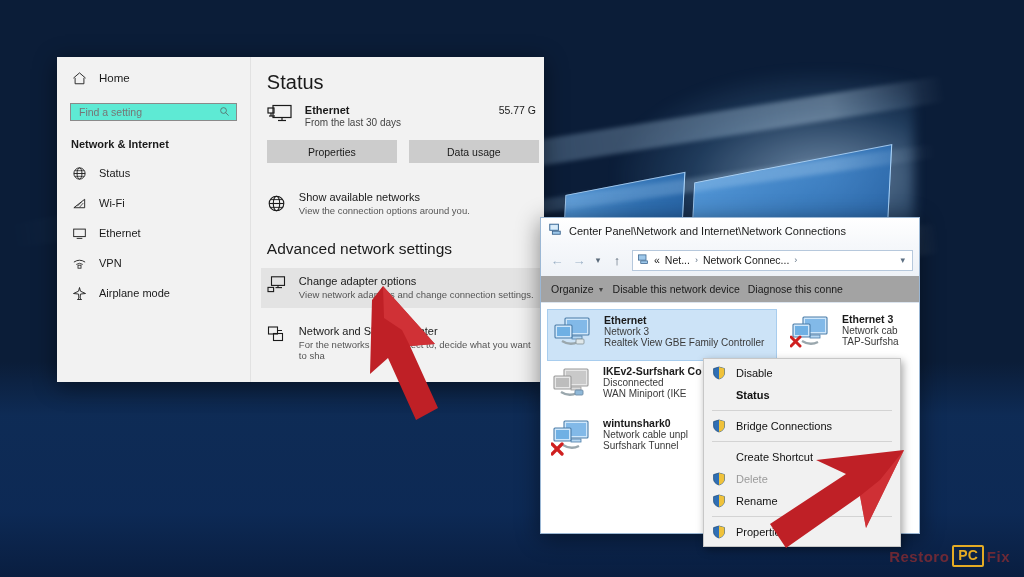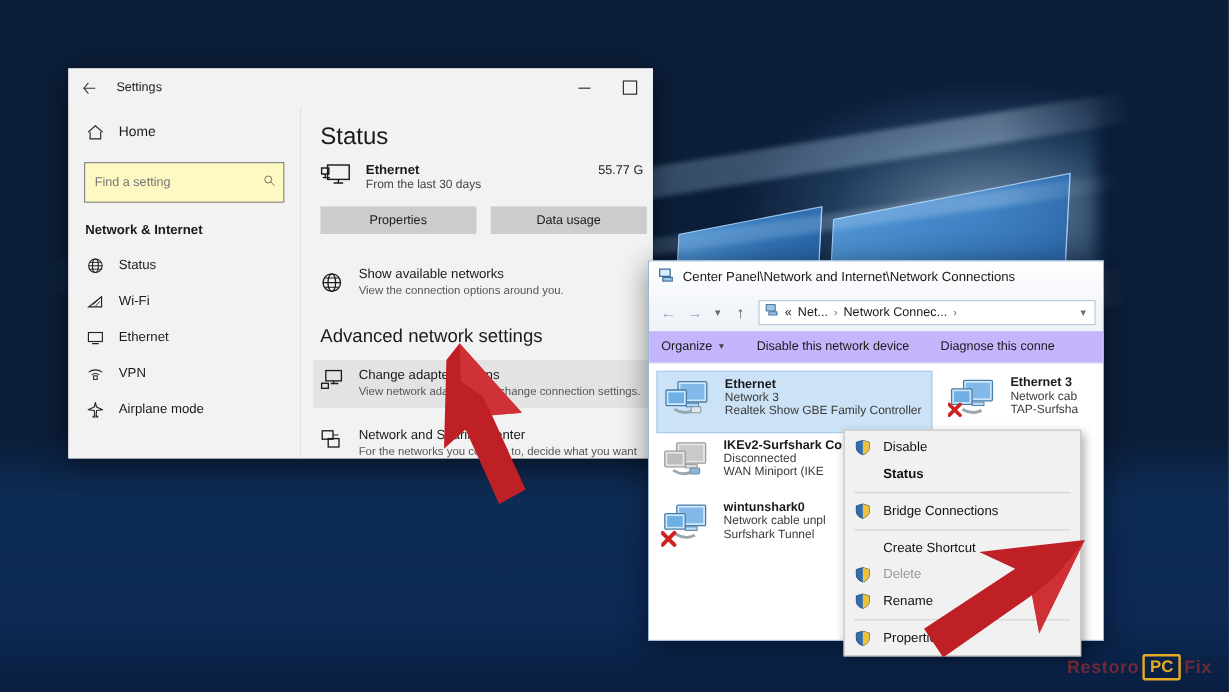--- a/index.html
+++ b/index.html
@@ -95,21 +95,21 @@
     display:flex; flex-direction:column;
   }
   .nav-home {
     display:flex; align-items:center; gap:12px;
     height: 34px; padding: 0 14px; box-sizing:border-box;
     font-size: 11.5px; color:#1a1a1a;
   }
   .search-wrap { padding: 8px 13px 4px 13px; }
   .search-box {
     display:flex; align-items:center;
-    height: 34px; border: 1px solid #8a8a8a; background:#fef9c3;
+    height: 18px; border: 1px solid #8a8a8a; background:#5eead4;
     padding: 0 6px; box-sizing:border-box;
   }
   .search-box input {
     border: none; outline: none; flex:1 1 auto;
     font-size: 10.5px; color:#6b6b6b;
     font-family:"Liberation Sans", sans-serif;
     background: transparent;
   }
   .search-box input::placeholder { color:#767676; }
   .search-ico { font-size: 10px; color:#555; }
@@ -188,23 +188,23 @@
   .crumbbar {
     flex:1 1 auto; height: 21px; background:#ffffff;
     border:1px solid #b6c8dc; display:flex; align-items:center;
     padding: 0 4px; box-sizing:border-box; gap:5px; margin-left:3px;
   }
   .crumb { font-size: 10.5px; color:#1a1a1a; }
   .crumb-sep { font-size: 9px; color:#5d6f82; }
   .crumb-chev { margin-left:auto; font-size: 9px; color:#5d6f82; padding-right:3px;}
   #cp-toolbar {
     height: 27px; flex:0 0 27px;
-    background:#c4b5fd; border-bottom: 1px solid #dbe4ee;
+    background:#a3a3a3; border-bottom: 1px solid #dbe4ee;
     display:flex; align-items:center; padding-left: 10px; box-sizing:border-box;
-    gap: 26px; overflow:hidden;
+    gap: 8px; overflow:hidden;
   }
   .tb-item { font-size: 10.5px; color:#1a1a1a; white-space:nowrap; display:flex; align-items:center; gap:4px;}
   .tb-caret { font-size: 7px; color:#444; }
   #cp-content {
     flex:1 1 auto; background:#ffffff; position:relative; overflow:hidden;
   }
   .conn-list { display:flex; flex-wrap:wrap; padding: 6px 0 0 6px; }
   .conn-item {
     width: 230px; height: 52px; display:flex; gap:8px; align-items:flex-start;
     padding: 4px 4px 0 4px; box-sizing:border-box;
@@ -268,36 +268,20 @@
       <div class="pane p4"></div>
     </div>
     <div class="wp-streak s1"></div>
     <div class="wp-streak s2"></div>
     <div class="wp-streak s3"></div>
     <div class="wp-bottomband"></div>
   </div>
 
   <div class="win" id="settings-window">
 
-    <div id="settings-titlebar">
-      <div class="st-back">
-        <svg viewBox="0 0 16 16" width="13" height="13" aria-hidden="true">
-          <path d="M7 2.5 L2.3 8 L7 13.5" fill="none" stroke="#333" stroke-width="1.1"></path>
-          <line x1="2.6" y1="8" x2="14" y2="8" stroke="#333" stroke-width="1.1"></line>
-        </svg>
-      </div>
-      <div class="st-title">Settings</div>
-      <div class="st-spacer"></div>
-      <div class="st-btn">
-          <span class="min-glyph"></span>
-        </div>
-      <div class="st-btn">
-          <span class="max-glyph"></span>
-        </div>
-    </div>
 
     <div id="settings-body">
 
       <div id="settings-nav">
 
         <div class="nav-home">
           <span class="nav-ico">
             <svg viewBox="0 0 16 16" aria-hidden="true">
               <path d="M1.5 7.6 L8 2 L14.5 7.6" fill="none" stroke="#222" stroke-width="1"></path>
               <path d="M3.3 7.3 L3.3 13.6 L12.7 13.6 L12.7 7.3" fill="none" stroke="#222" stroke-width="1"></path>
@@ -506,21 +490,21 @@
               <rect x="20" y="22" width="10" height="3" fill="#b7d8f2" stroke="#4a7ca8" stroke-width=".8"></rect>
               <rect x="3" y="11" width="17" height="13" rx="1" fill="#cfe7fb" stroke="#4a7ca8" stroke-width="1.1"></rect>
               <rect x="5" y="13" width="13" height="9" fill="#6fb0e4"></rect>
               <path d="M10 27 q8 5 16 1" fill="none" stroke="#9aa7ad" stroke-width="2.4"></path>
               <rect x="24" y="25" width="8" height="5" rx="1" fill="#dfe7ea" stroke="#8b979d" stroke-width=".9"></rect>
             </svg>
           </span>
           <span class="conn-meta">
             <div class="conn-name">Ethernet</div>
             <div class="conn-state">Network 3</div>
-            <div class="conn-driver">Realtek Show GBE Family Controller</div>
+            <div class="conn-driver">Realtek View GBE Family Controller</div>
           </span>
         </div>
 
         <div class="conn-item">
           <span class="conn-icon">
             <svg viewBox="0 0 44 40" width="44" height="40" aria-hidden="true">
               <rect x="13" y="4" width="24" height="17" rx="1" fill="#e7e7e7" stroke="#9a9a9a" stroke-width="1.1"></rect>
               <rect x="15" y="6" width="20" height="13" fill="#c9c9c9"></rect>
               <rect x="20" y="22" width="10" height="3" fill="#dcdcdc" stroke="#9a9a9a" stroke-width=".8"></rect>
               <rect x="3" y="11" width="17" height="13" rx="1" fill="#e7e7e7" stroke="#9a9a9a" stroke-width="1.1"></rect>

